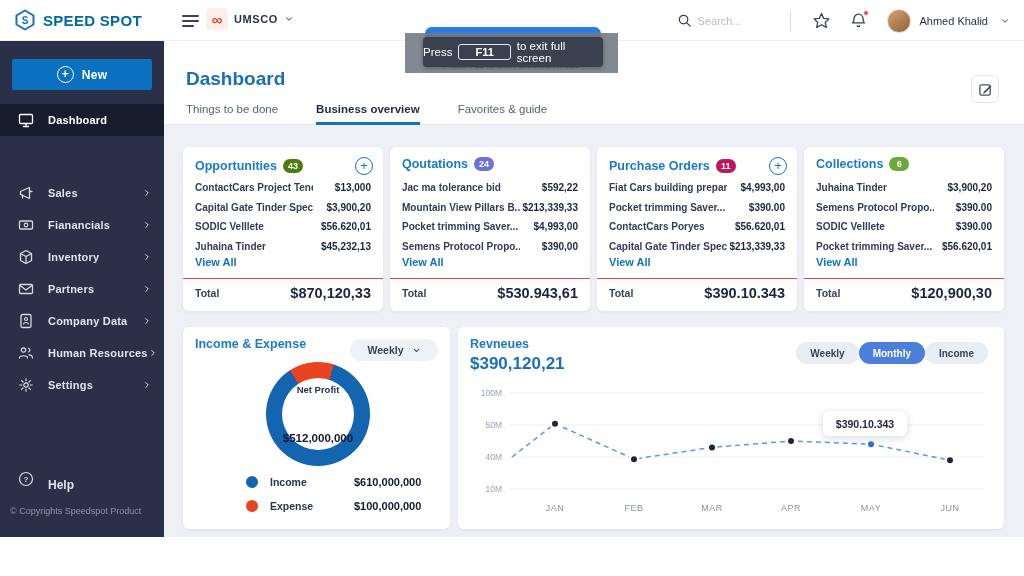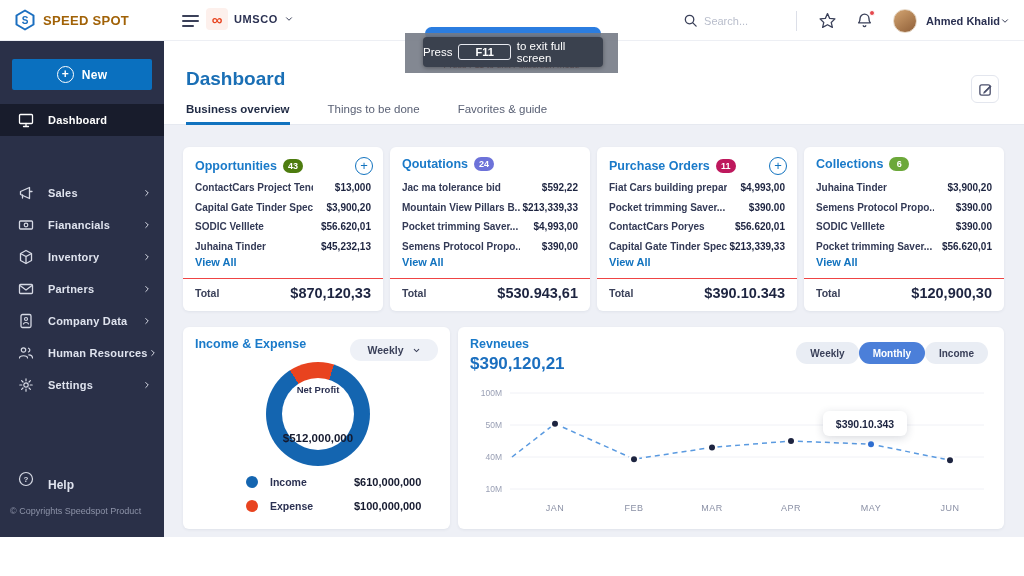--- a/index.html
+++ b/index.html
@@ -3,37 +3,37 @@
 <meta charset="utf-8">
 <style>
   * { margin:0; padding:0; box-sizing:border-box; }
   html,body { width:1024px; height:576px; }
   body { font-family:"Liberation Sans", sans-serif; background:#ffffff; position:relative; overflow:hidden; }
   #app { position:absolute; inset:0; width:1024px; height:576px; }
 
   
   #topbar { position:absolute; left:0; top:0; width:1024px; height:41px; background:#fff; border-bottom:1px solid #edeff4; z-index:5; }
   .logo-wrap { position:absolute; left:14px; top:9px; display:flex; align-items:center; gap:7px; }
-  .brand-text { font-size:13px; font-weight:bold; color:#a16207; letter-spacing:.3px; }
+  .brand-text { font-size:15px; font-weight:bold; color:#0369a1; letter-spacing:.3px; }
   .hamburger { position:absolute; left:182px; top:12px; width:17px; height:16px; cursor:pointer; }
   .hamburger span { display:block; height:2px; background:#3a4059; border-radius:1px; margin-top:3px; }
   .hamburger span:nth-child(3){ width:12px; }
   .company { position:absolute; left:206px; top:8px; display:flex; align-items:center; gap:6px; cursor:pointer; }
   .inf-badge { width:22px; height:22px; border-radius:4px; background:#fdf0ec; display:flex; align-items:center; justify-content:center; }
   .inf-glyph { color:#e8431f; font-size:15px; font-weight:bold; line-height:1; }
   .company-name { font-size:11px; font-weight:bold; color:#2b3152; letter-spacing:.6px; }
   .tb-right { position:absolute; right:0; top:0; height:41px; display:flex; align-items:center; }
   .search-box { display:flex; align-items:center; gap:6px; margin-right:22px; }
   .search-box input { border:none; outline:none; font-size:11px; color:#3a4059; width:70px; font-family:"Liberation Sans",sans-serif; }
   .search-box input::placeholder { color:#b8bdcb; }
   .tb-divider { width:1px; height:20px; background:#dcdfe8; margin-right:22px; }
   .tb-icon { margin-right:20px; position:relative; cursor:pointer; display:flex; }
   .bell-dot { position:absolute; right:-2px; top:-2px; width:6px; height:6px; border-radius:50%; background:#e5484d; border:1px solid #fff; }
   .avatar { width:24px; height:24px; border-radius:50%; background:linear-gradient(145deg,#d3a471,#8f5f38); margin-right:9px; cursor:pointer; border:1px solid #e7d9c8; }
-  .user-name { font-size:11px; font-weight:bold; color:#2b3152; margin-right:0; cursor:pointer; }
+  .user-name { font-size:11px; font-weight:normal; color:#2b3152; margin-right:12px; cursor:pointer; }
   .tb-chev { margin-right:14px; }
 
   
   #fsnotice { position:absolute; left:405px; top:27px; width:213px; height:46px; z-index:20; }
   .fs-blue { position:absolute; left:20px; top:0; width:176px; height:13px; border-radius:7px; background:#2b7de0; }
   .fs-gray { position:absolute; left:0; top:6px; width:213px; height:40px; background:rgba(118,123,134,.9); display:flex; align-items:flex-end; justify-content:center; }
   .fs-faded { font-size:9px; color:rgba(70,40,40,.45); padding-bottom:3px; white-space:nowrap; }
   .fs-dark { position:absolute; left:18px; top:10px; width:180px; height:30px; background:#3a414e; border-radius:4px; box-shadow:0 1px 4px rgba(0,0,0,.35); display:flex; align-items:center; justify-content:center; gap:6px; color:#fff; font-size:11.5px; }
   .fs-key { border:1px solid #e8eaf0; border-radius:3px; padding:1px 16px; font-size:11px; font-weight:bold; }
 
@@ -283,22 +283,22 @@
 
   <div id="main-head">
     <div class="page-title">Dashboard</div>
     <div class="edit-btn">
       <svg width="15" height="15" viewBox="0 0 16 16">
           <rect x="2" y="3" width="11" height="11" rx="2" fill="none" stroke="#4a4f6b" stroke-width="1.4"></rect>
           <path d="M6.5 10.5l6.5-6.5M13 4l1 1-6.5 6.5-1.6.6.6-1.6z" fill="#4a4f6b" stroke="#4a4f6b" stroke-width=".6"></path>
         </svg>
     </div>
     <div class="tabs">
+      <div class="tab">Things to be done</div>
       <div class="tab active">Business overview</div>
-      <div class="tab">Things to be done</div>
       <div class="tab">Favorites &amp; guide</div>
     </div>
   </div>
 
   <div id="content">
 
     <div class="card sum-card" style="left:19px">
       <div class="card-head">
         <span class="card-title">Opportunities</span>
         <span class="badge b-blue">43</span>

